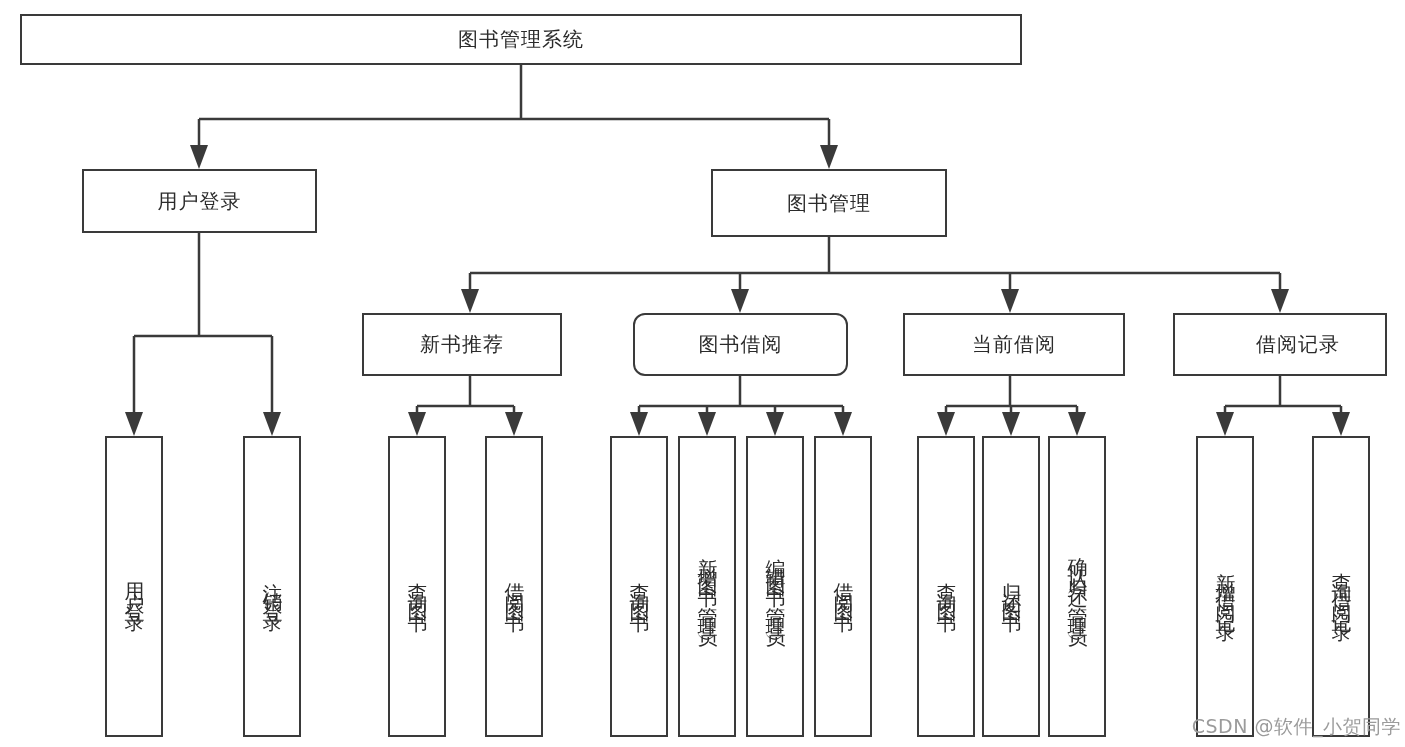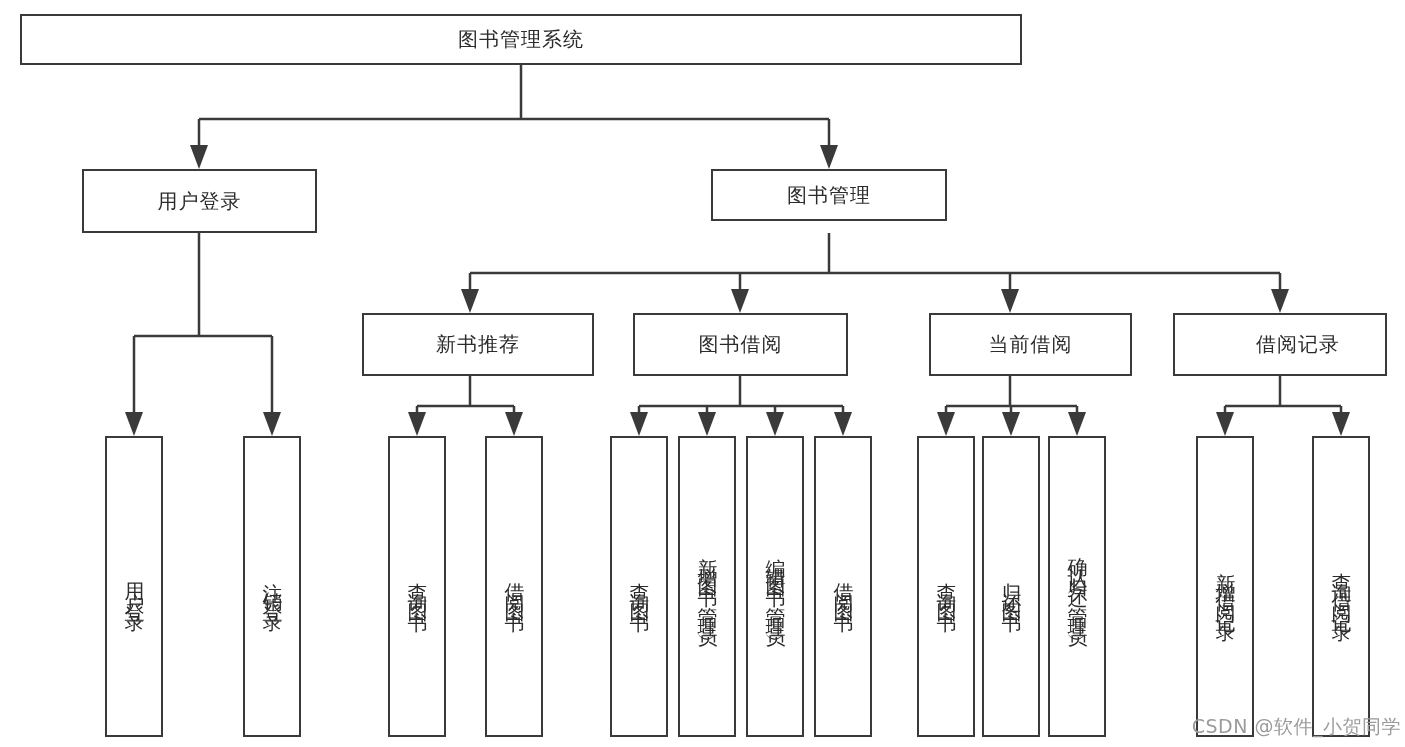--- a/index.html
+++ b/index.html
@@ -84,25 +84,25 @@
       <polygon points="1002,412 1020,412 1011,436"></polygon>
       <polygon points="1068,412 1086,412 1077,436"></polygon>
       <polygon points="1216,412 1234,412 1225,436"></polygon>
       <polygon points="1332,412 1350,412 1341,436"></polygon>
     </g>
   </svg>
 
   <div class="node hbox" style="left:20px; top:14px; width:1002px; height:51px;">图书管理系统</div>
 
   <div class="node hbox" style="left:82px; top:169px; width:235px; height:64px;">用户登录</div>
-  <div class="node hbox" style="left:711px; top:169px; width:236px; height:52px;">图书管理</div>
+  <div class="node hbox" style="left:711px; top:169px; width:236px; height:68px;">图书管理</div>
 
-  <div class="node hbox" style="left:362px; top:313px; width:232px; height:63px;">新书推荐</div>
-  <div class="node hbox" style="left:633px; top:313px; width:215px; height:63px;">图书借阅</div>
-  <div class="node hbox" style="left:903px; top:313px; width:203px; height:63px;margin-left:26px;">当前借阅</div>
+  <div class="node hbox" style="left:362px; top:313px; width:200px; height:63px;">新书推荐</div>
+  <div class="node hbox" style="left:633px; top:313px; width:215px; height:63px;border-radius:12px;">图书借阅</div>
+  <div class="node hbox" style="left:903px; top:313px; width:222px; height:63px;">当前借阅</div>
   <div class="node hbox" style="left:1173px; top:313px; width:214px; height:63px;padding-left:36px;">借阅记录</div>
 
   <div class="node vbox" style="left:105px; top:436px; width:58px; height:301px;">用户登录</div>
   <div class="node vbox" style="left:243px; top:436px; width:58px; height:301px;">注销登录</div>
 
   <div class="node vbox" style="left:388px; top:436px; width:58px; height:301px;">查询图书</div>
   <div class="node vbox" style="left:485px; top:436px; width:58px; height:301px;">借阅图书</div>
 
   <div class="node vbox" style="left:610px; top:436px; width:58px; height:301px;">查询图书</div>
   <div class="node vbox" style="left:678px; top:436px; width:58px; height:301px;">新增图书（管理员）</div>

